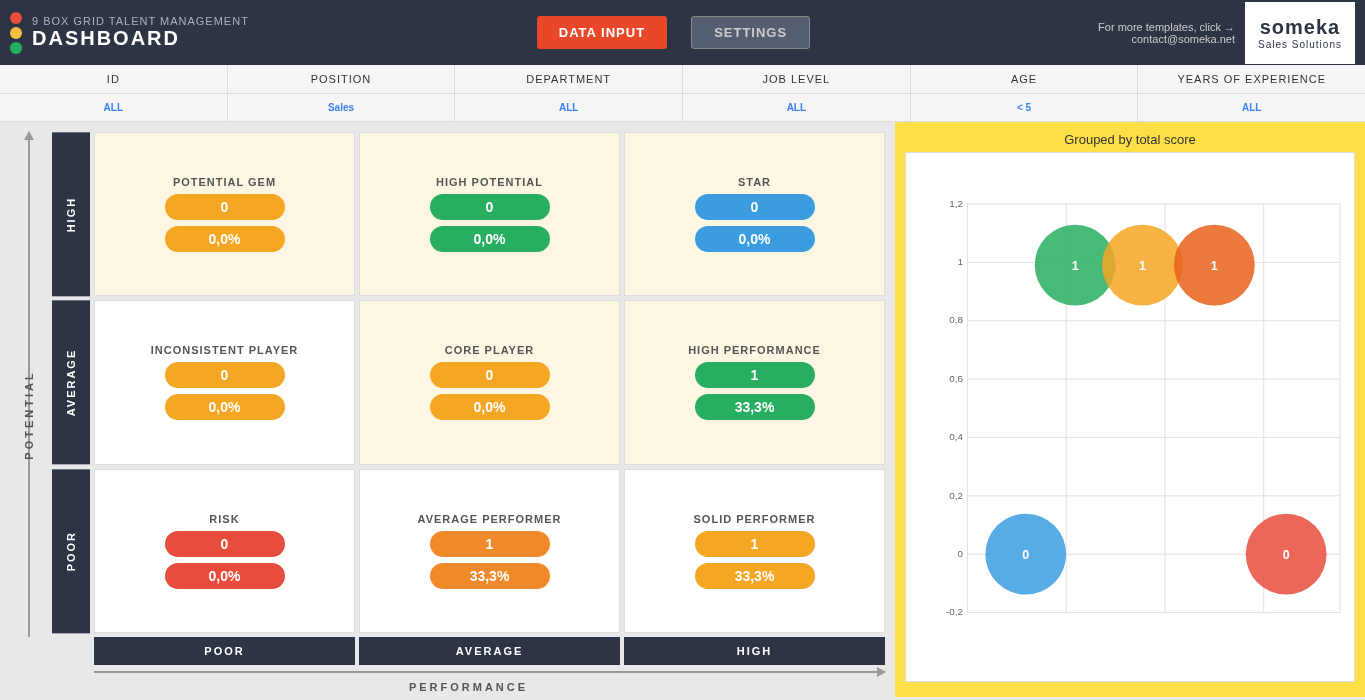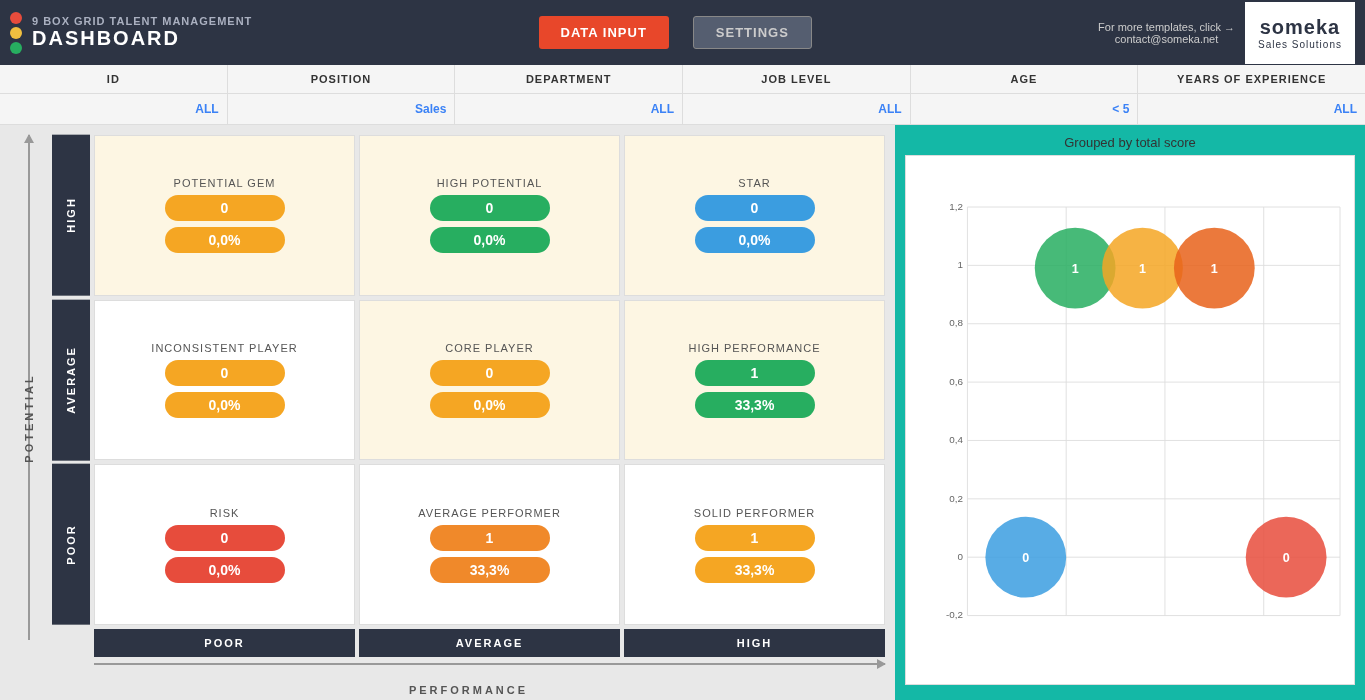--- a/index.html
+++ b/index.html
@@ -6,63 +6,63 @@
     body { font-family: Arial, sans-serif; background: #e8e8e8; width: 1365px; min-height: 700px; overflow-x: hidden; }
 
     
     .header { background: #2d3444; display: flex; align-items: center; padding: 0 10px; height: 65px; }
     .traffic-lights { display: flex; flex-direction: column; gap: 3px; margin-right: 10px; }
     .tl { width: 12px; height: 12px; border-radius: 50%; }
     .tl.red { background: #e74c3c; }
     .tl.yellow { background: #f0c040; }
     .tl.green { background: #27ae60; }
     .header-title-block { display: flex; flex-direction: column; }
-    .header-app-title { color: #aab0c0; font-size: 11px; font-weight: bold; letter-spacing: 1px; text-transform: uppercase; }
+    .header-app-title { color: #aab0c0; font-size: 11px; font-weight: normal; letter-spacing: 1px; text-transform: uppercase; }
     .header-dashboard { color: #ffffff; font-size: 20px; font-weight: bold; letter-spacing: 2px; text-transform: uppercase; }
     .header-center { flex: 1; display: flex; justify-content: center; gap: 24px; }
     .btn-data-input { background: #e8472a; color: white; border: none; padding: 8px 22px; font-size: 13px; font-weight: bold; letter-spacing: 1px; cursor: pointer; border-radius: 3px; text-transform: uppercase; }
     .btn-settings { background: #555e70; color: #ccc; border: 1px solid #888; padding: 8px 22px; font-size: 13px; font-weight: bold; letter-spacing: 1px; cursor: pointer; border-radius: 3px; text-transform: uppercase; }
-    .header-right { display: flex; flex-direction: column; align-items: center; margin-right: 10px; }
+    .header-right { display: flex; flex-direction: column; align-items: flex-end; margin-right: 10px; }
     .header-right-text { color: #ccc; font-size: 11px; }
     .header-right-email { color: #ccc; font-size: 11px; }
     .logo-block { background: white; padding: 11px 10px; display: flex; flex-direction: column; align-items: center; justify-content: center; min-width: 110px; height: 62px; }
     .logo-someka { color: #2d3444; font-size: 20px; font-weight: bold; letter-spacing: 1px; }
     .logo-sub { color: #2d3444; font-size: 10px; letter-spacing: 1px; }
 
     
     .filter-section { background: #f5f5f5; border-bottom: 1px solid #ddd; }
     .filter-headers { display: flex; border-bottom: 1px solid #ddd; }
-    .filter-header-cell { flex: 1; text-align: center; padding: 8px; font-size: 11px; font-weight: bold; letter-spacing: 1px; color: #333; border-right: 1px solid #ddd; text-transform: uppercase; }
+    .filter-header-cell { flex: 1; text-align: center; padding: 8px; font-size: 11px; font-weight: normal; letter-spacing: 1px; color: #333; border-right: 1px solid #ddd; text-transform: uppercase; }
     .filter-header-cell:last-child { border-right: none; }
     .filter-values { display: flex; }
-    .filter-value-cell { flex: 1; text-align: right; padding: 8px; font-size: 12px; font-weight: bold; color: #3b82f6; border-right: 1px solid #ddd; cursor: pointer; }
+    .filter-value-cell { flex: 1; text-align: center; padding: 8px; font-size: 10px; font-weight: bold; color: #3b82f6; border-right: 1px solid #ddd; cursor: pointer; }
     .filter-value-cell:last-child { border-right: none; }
 
     
     .main-content { display: flex; height: calc(700px - 65px - 60px); }
 
     
     .grid-section { flex: 0 0 895px; display: flex; flex-direction: column; position: relative; padding: 10px 10px 0 10px; }
     .grid-row { display: flex; gap: 4px; flex: 1; }
     .row-label { width: 38px; display: flex; align-items: center; justify-content: center; background: #2d3444; color: white; font-size: 11px; font-weight: bold; letter-spacing: 2px; writing-mode: vertical-rl; transform: rotate(180deg); text-transform: uppercase; }
     .grid-cell { flex: 1; display: flex; flex-direction: column; align-items: center; justify-content: center; padding: 10px 5px; border: 1px solid #ddd; gap: 6px; }
     .grid-cell.cream { background: #fdf6e3; }
     .grid-cell.white-bg { background: #ffffff; }
 
-    .cell-title { font-size: 11px; font-weight: normal; letter-spacing: 1px; color: #555; text-transform: uppercase; text-align: right; }
+    .cell-title { font-size: 11px; font-weight: bold; letter-spacing: 1px; color: #555; text-transform: uppercase; text-align: right; }
     .pill { border-radius: 20px; padding: 5px 30px; font-size: 14px; font-weight: bold; color: white; text-align: center; min-width: 120px; }
     .pill.orange { background: #f5a623; }
     .pill.green { background: #27ae60; }
     .pill.blue { background: #3b9de0; }
     .pill.red { background: #e74c3c; }
     .pill.orange-dark { background: #f0892a; }
     .perf-label { flex: 1; background: #2d3444; color: white; text-align: center; padding: 8px; font-size: 11px; font-weight: bold; letter-spacing: 2px; text-transform: uppercase; }
 
     
-    .chart-section { flex: 1; padding: 10px; background: #14b8a6; }
+    .chart-section { flex: 1; padding: 10px; background: #fde047; }
     .chart-title { text-align: center; font-size: 13px; color: #333; margin-bottom: 5px; }
     .chart-container { background: white; border: 1px solid #ddd; height: calc(100% - 25px); position: relative; padding: 10px 5px 5px 30px; }
     svg.bubble-chart { width: 100%; height: 100%; }
 
     .filter-year-value { color: #3b82f6; }
   </style>
 </head>
 <body>
 
 <div class="header">
@@ -192,21 +192,21 @@
           <div class="perf-label">POOR</div>
           <div class="perf-label">AVERAGE</div>
           <div class="perf-label">HIGH</div>
         </div>
 
         <div style="display:flex; align-items:center; margin-left:42px; margin-top:2px; margin-bottom:4px;">
           <div style="flex:1; height:2px; background:#999; position:relative;">
             <div style="position:absolute; right:-1px; top:-4px; width:0; height:0; border-top:5px solid transparent; border-bottom:5px solid transparent; border-left:9px solid #999;"></div>
           </div>
         </div>
-        <div style="display:flex; align-items:center; justify-content:center; margin-bottom:4px;margin-top:11px;">
+        <div style="display:flex; align-items:center; justify-content:center; margin-bottom:4px;">
           <span style="font-size:11px; font-weight:bold; letter-spacing:3px; color:#555; text-transform:uppercase;">PERFORMANCE</span>
         </div>
 
       </div>
     </div>
   </div>
 
   <div class="chart-section">
     <div class="chart-title">Grouped by total score</div>
     <div class="chart-container">

